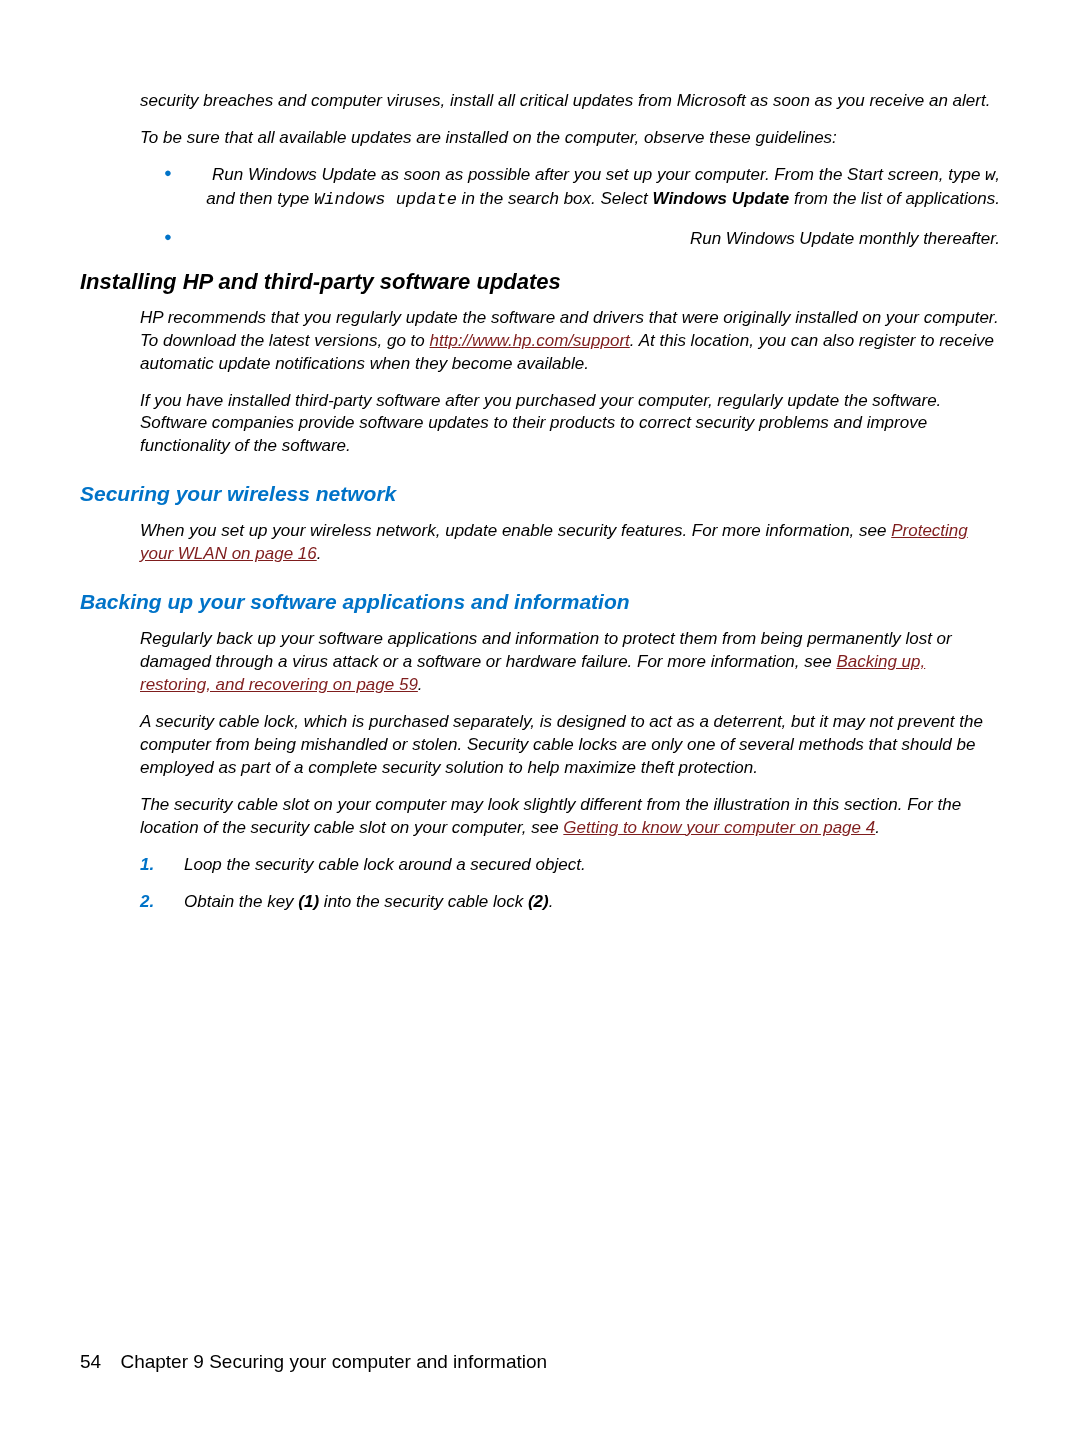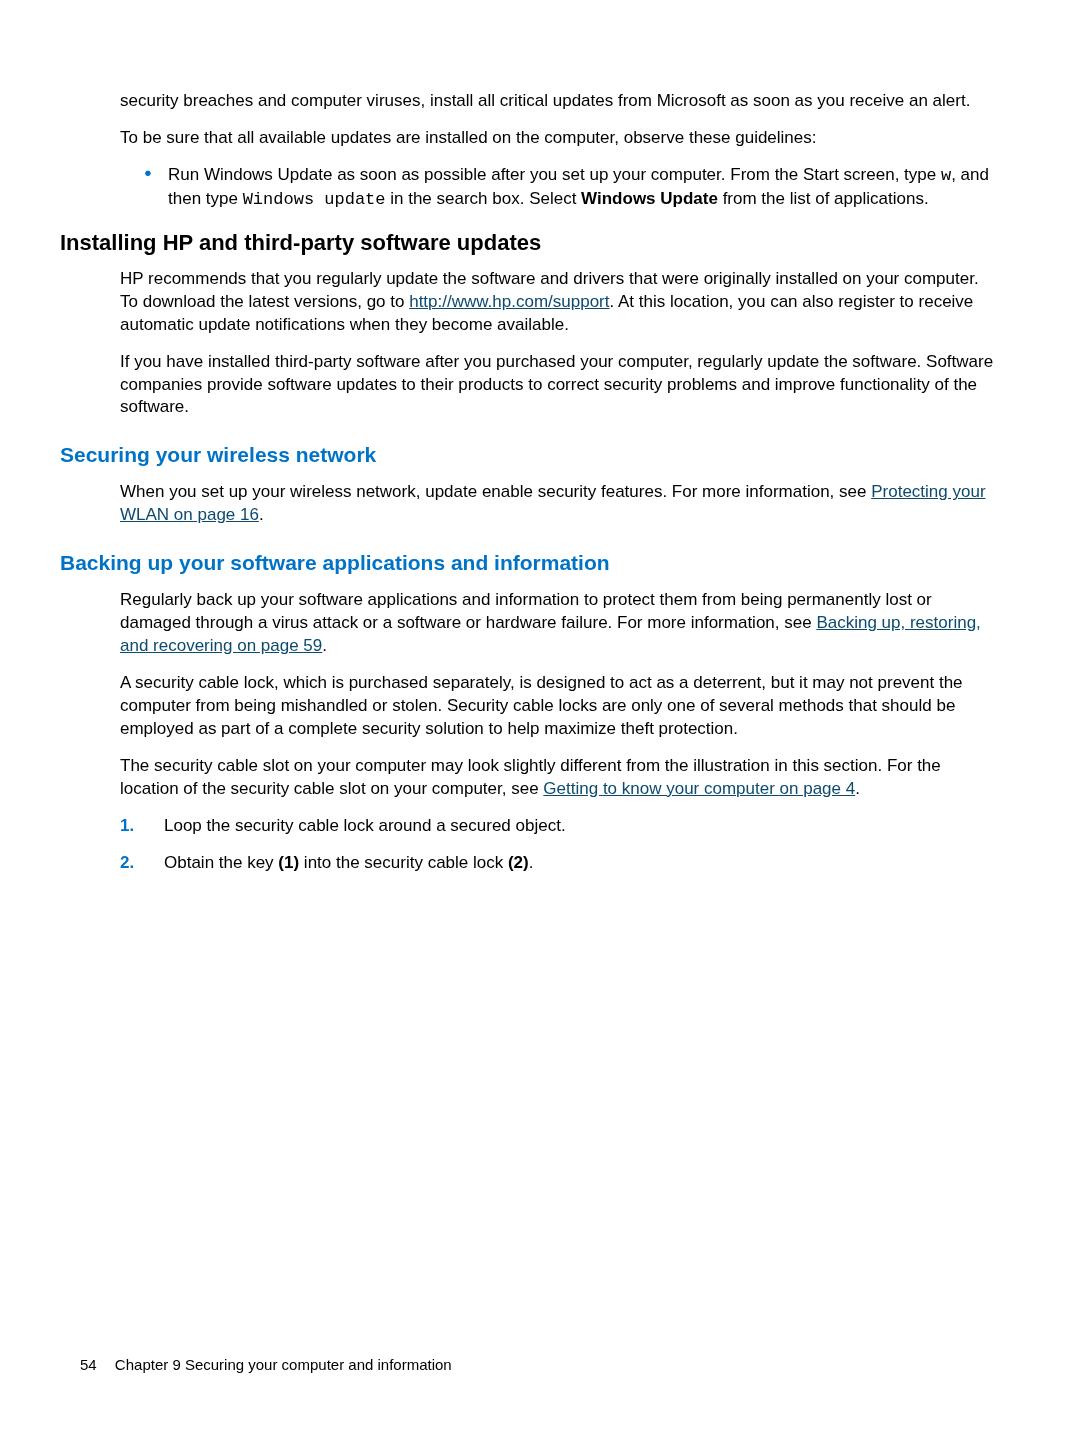--- a/index.html
+++ b/index.html
@@ -1,46 +1,47 @@
 <!DOCTYPE html>
 <html><head>
   <meta charset="utf-8">
   <style>
     * { box-sizing: border-box; margin: 0; padding: 0; }
     html, body { width: 1080px; height: 1437px; background: #fff; }
     body { font-family: Arial, Helvetica, sans-serif; color: #000; position: relative; }
-    .page { padding: 90px 80px 0 60px; }
+    .page { padding: 90px 80px 0 80px; font-style: italic; }
     .body-indent { margin-left: 60px; }
     p { font-size: 17px; line-height: 1.35; margin-bottom: 14px; }
     .mono { font-family: "Courier New", monospace; }
     ul.bullets { list-style: none; padding-left: 24px; margin: 8px 0 18px 0; }
-    ul.bullets li { position: relative; padding-left: 24px; margin-bottom: 16px; font-size: 17px; line-height: 1.35; }
+    ul.bullets li { position: relative; padding-left: 24px; margin-bottom: 16px; font-size: 17px; line-height: 1.35; text-align: right; }
     ul.bullets li::before { content: "●"; color: #0073c8; position: absolute; left: 0; top: 0; font-size: 13px; }
     h2.sub { color: #000000; font-size: 22px; font-weight: bold; margin: 16px 0 12px 0; }
     h1.major { color: #0073c8; font-size: 21px; font-weight: bold; margin: 24px 0 14px 0; }
-    a.link { color: #0c4a6e; text-decoration: underline; }
+    a.link { color: #7f1d1d; text-decoration: underline; }
     ol.steps { list-style: none; padding-left: 0; margin: 8px 0 0 0; }
     ol.steps li { position: relative; padding-left: 44px; margin-bottom: 14px; font-size: 17px; line-height: 1.35; }
     ol.steps li .num { position: absolute; left: 0; top: 0; color: #0073c8; font-weight: bold; }
-    .footer { position: absolute; bottom: 64px; left: 80px; font-size: 15px; }
+    .footer { position: absolute; bottom: 64px; left: 80px; font-size: 19px; }
     .footer .pg { display: inline-block; margin-right: 14px; }
     b { font-weight: bold; }
   </style>
 </head>
 <body>
 
 <div class="page">
 
   <div class="body-indent">
     <p>security breaches and computer viruses, install all critical updates from Microsoft as soon as you receive an alert.</p>
     <p>To be sure that all available updates are installed on the computer, observe these guidelines:</p>
     <ul class="bullets">
       <li>
         <span>Run Windows Update as soon as possible after you set up your computer. From the Start screen, type </span><span class="mono">w</span><span>, and then type </span><span class="mono">Windows update</span><span> in the search box. Select </span><b>Windows Update</b><span> from the list of applications.</span>
       </li>
+      <li>Run Windows Update monthly thereafter.</li>
     </ul>
   </div>
 
   <h2 class="sub">Installing HP and third-party software updates</h2>
   <div class="body-indent">
     <p>
       <span>HP recommends that you regularly update the software and drivers that were originally installed on your computer. To download the latest versions, go to </span><a class="link">http://www.hp.com/support</a><span>. At this location, you can also register to receive automatic update notifications when they become available.</span>
     </p>
     <p>If you have installed third-party software after you purchased your computer, regularly update the software. Software companies provide software updates to their products to correct security problems and improve functionality of the software.</p>
   </div>

